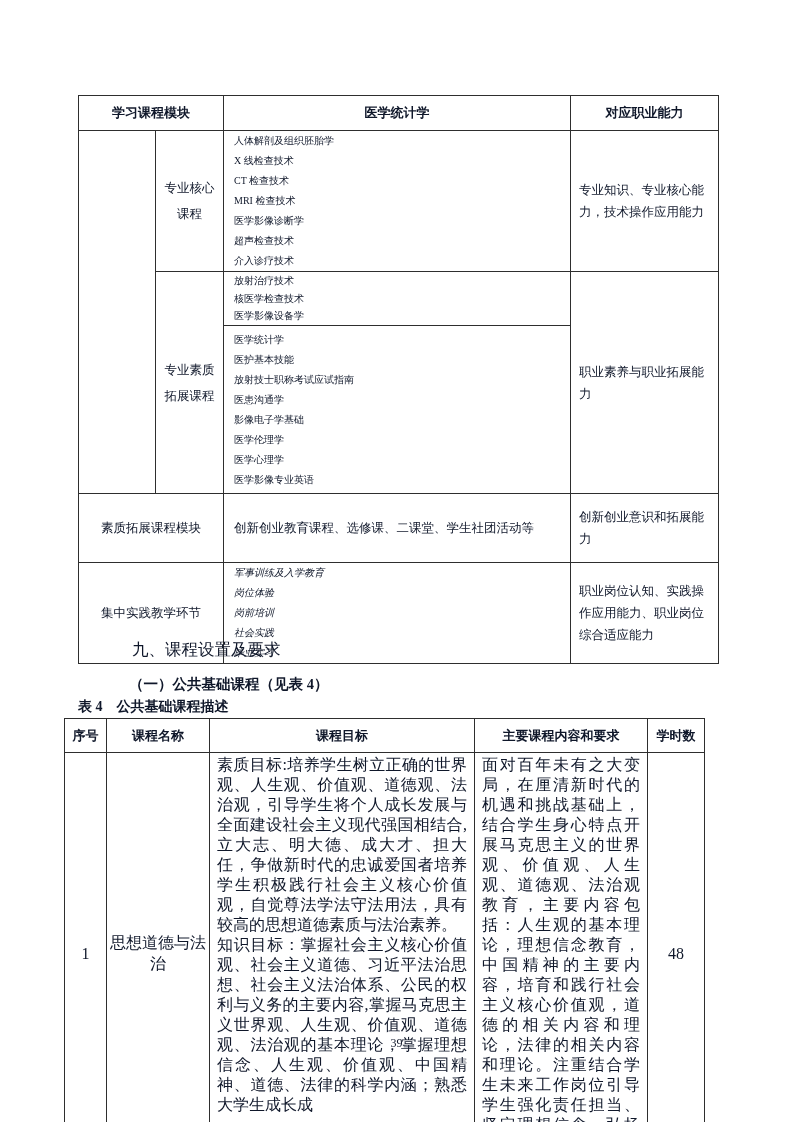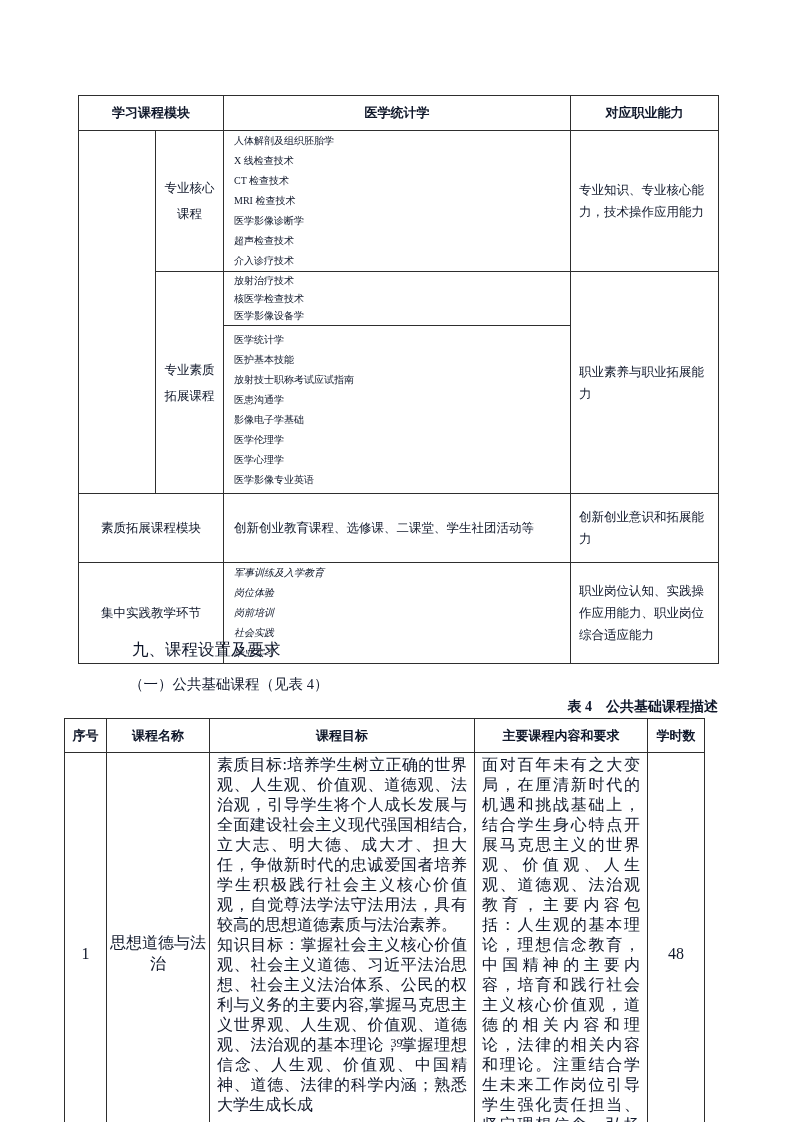--- a/index.html
+++ b/index.html
@@ -22,22 +22,22 @@
   .group1 .course-line { line-height:17.5px; }
   .practice .course-line { line-height:20px;font-style:italic; }
   .module-cell { text-align:center; vertical-align:middle; font-size:12.5px; }
   .prewrap { white-space:pre-line; line-height:26px; }
   .ability-cell { vertical-align:middle; font-size:12.5px; line-height:22px; padding:12px 8px; text-align:left; }
   .single-line-cell { font-size:12.5px; padding-left:10px; vertical-align:middle; white-space:nowrap; }
   .empty-cell { background:#fff; }
 
   
   .h-section { position:absolute; left:132px; top:639px; font-size:16.5px; font-weight:normal; }
-  .h-subsection { position:absolute; left:129px; top:675px; font-size:14.5px; font-weight:normal; }
-  .h-caption { position:absolute; left:78px; top:698px; width:640px; text-align:right; font-size:14px; font-weight:bold; }
+  .h-subsection { position:absolute; left:129px; top:675px; font-size:14.5px; font-weight:bold; }
+  .h-caption { position:absolute; left:78px; top:698px; width:640px; text-align:left; font-size:14px; font-weight:bold; }
 
   
   #courses-table { position:absolute; left:64px; top:718px; }
   #courses-table td { font-size:16px; }
   .cell-center { text-align:center; vertical-align:middle; }
   .cell-topjust { vertical-align:top; text-align:justify; padding:2px 7px 0 7px; line-height:20px; }
   .cell-topjust p { margin:0; text-align:justify; }
 
   .page-number { position:absolute; left:0; top:1036px; width:793px; text-align:center; font-size:12px; }
 </style>

